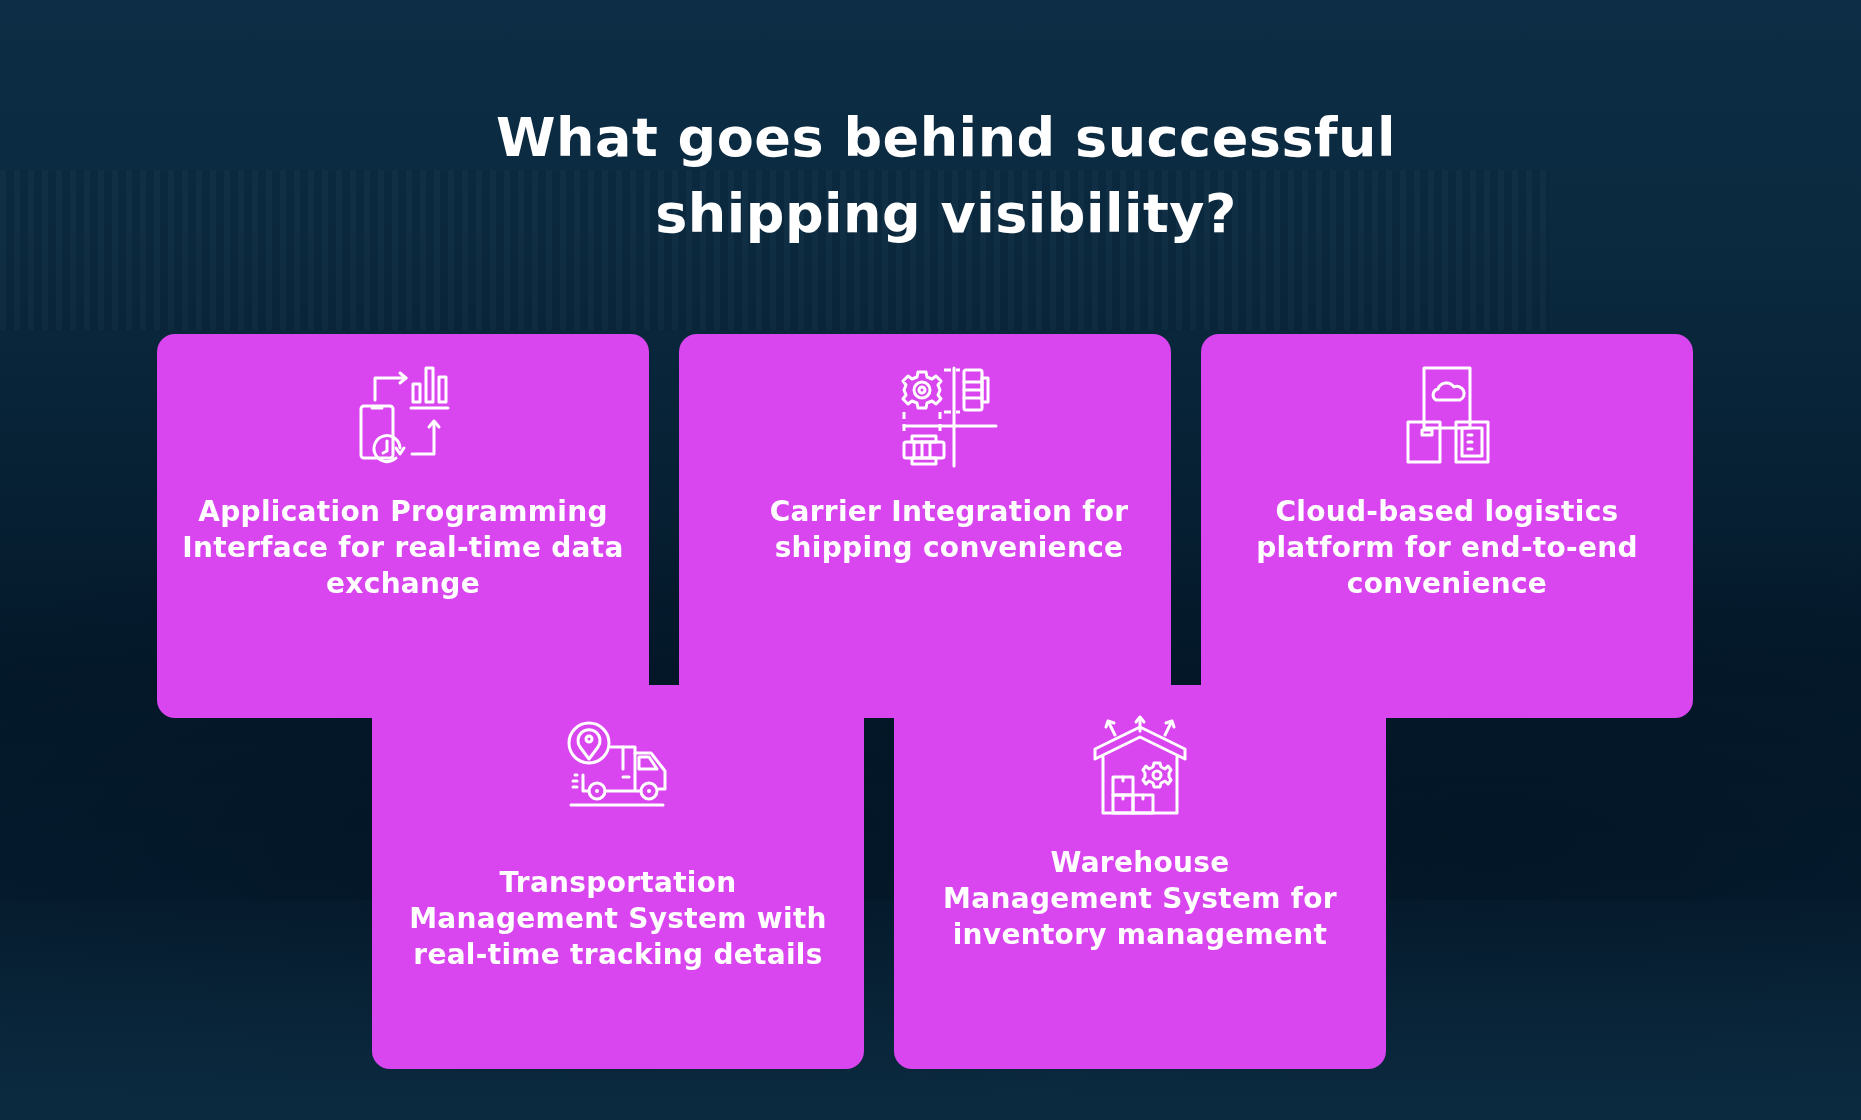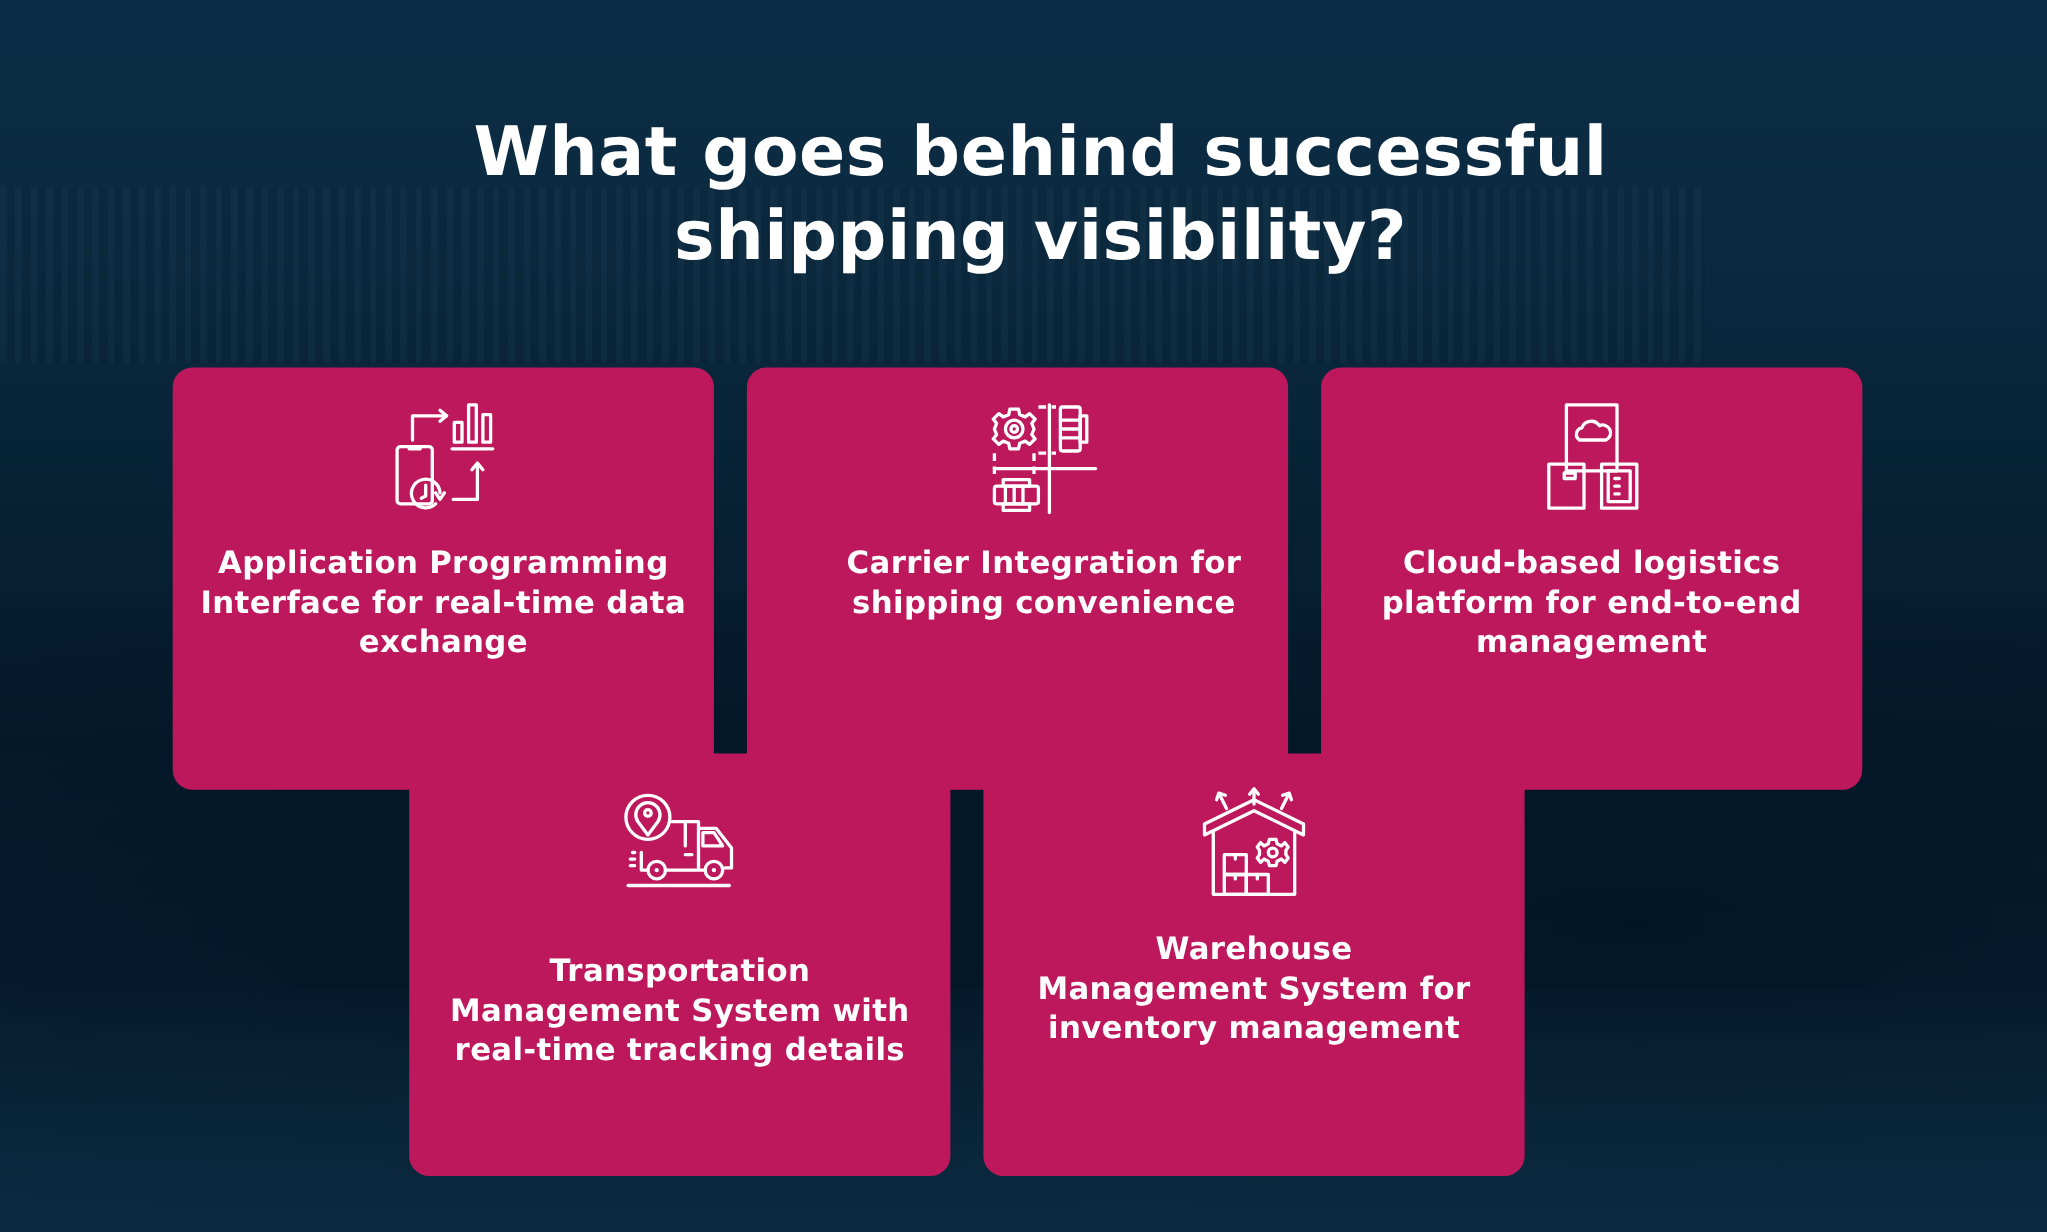--- a/index.html
+++ b/index.html
@@ -23,25 +23,25 @@
       opacity: 0.9;
     }
     .bg-ground {
       position: absolute; left: 0; top: 900px; width: 100%; height: 220px;
       background: linear-gradient(180deg, rgba(8,30,48,0.4), rgba(11,42,64,0.9));
     }
     .title {
       position: absolute; left: 0; top: 100px; width: 100%;
       text-align: center; color: #ffffff;
       font-family: "DejaVu Sans", sans-serif; font-weight: bold;
-      font-size: 62px; line-height: 76px; letter-spacing: 0.5px; padding-left: 31px;
+      font-size: 54px; line-height: 76px; letter-spacing: 0.5px; padding-left: 31px;
     }
     .card {
       position: absolute; width: 492px; height: 384px;
-      background: #be185d; border-radius: 18px;
+      background: #d946ef; border-radius: 18px;
       display: flex; flex-direction: column; align-items: center;
       color: #ffffff; cursor: pointer;
     }
     .card .icon {
       margin-top: 28px; width: 110px; height: 110px;
       display: flex; align-items: center; justify-content: center;
     }
     .card .icon svg { width: 110px; height: 110px; }
     .card .label {
       margin-top: 22px; width: 460px; text-align: center;
@@ -142,21 +142,21 @@
 
       <rect class="s" x="64" y="60" width="32" height="40"></rect>
       <rect class="s" x="70" y="66" width="20" height="28"></rect>
       <line class="s" x1="76" y1="73" x2="80" y2="73"></line>
       <line class="s" x1="76" y1="80" x2="80" y2="80"></line>
       <line class="s" x1="76" y1="87" x2="80" y2="87"></line>
     </svg>
   </div>
   <div class="label">Cloud-based logistics
 platform for end-to-end
-management</div>
+convenience</div>
 </div>
 
 <div class="card" id="card-4">
   <div class="icon">
     <svg viewBox="0 0 110 110">
 
       <circle class="s" cx="26" cy="30" r="20"></circle>
       <path class="s" d="M26 46 L17 34 A11 11 0 1 1 35 34 Z"></path>
       <circle class="s" cx="26" cy="26" r="3"></circle>
 

